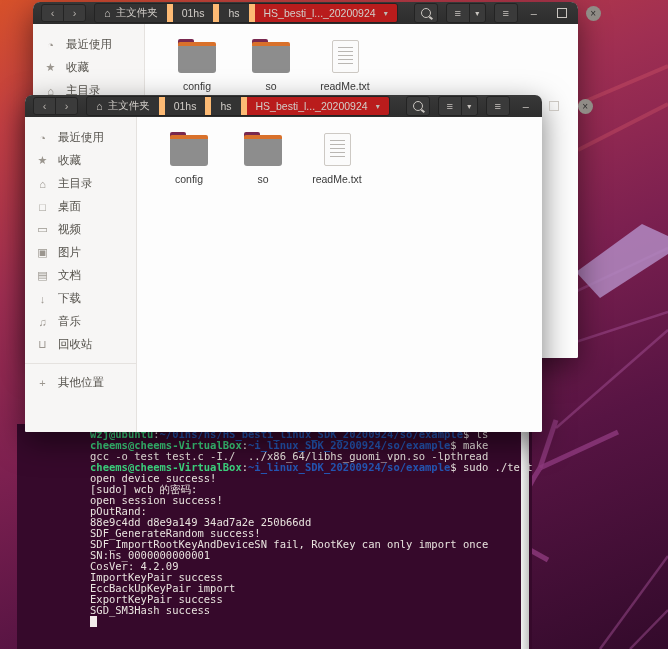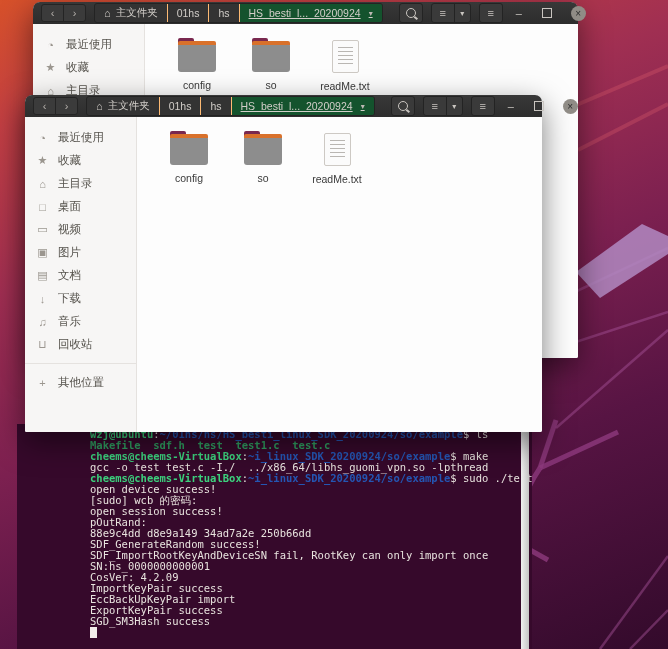--- a/index.html
+++ b/index.html
@@ -13,23 +13,23 @@
   #win2{left:25px;top:95px;width:517px;height:337px;z-index:3;}
   .titlebar{height:22px;background:linear-gradient(#383838,#2d2d2d);border-radius:7px 7px 0 0;
             display:flex;align-items:center;padding:0 8px;gap:8px;}
   .winbody{position:absolute;top:22px;bottom:0;left:0;right:0;display:flex;background:#fdfdfd;overflow:hidden;border-radius:0 0 2px 2px;}
   .navgrp{display:flex;flex-shrink:0;}
   .nav-btn{width:21px;height:16px;background:#3b3b3b;border:1px solid #242424;color:#b5b1ac;font-size:11px;
            display:flex;align-items:center;justify-content:center;}
   .nav-btn:first-child{border-radius:3px 0 0 3px;}
   .nav-btn:last-child{border-radius:0 3px 3px 0;margin-left:-1px;}
   .crumbbar{display:flex;align-items:stretch;height:18px;background:#333;border:1px solid #232323;border-radius:3px;overflow:hidden;flex-shrink:0;}
-  .crumb{display:flex;align-items:center;gap:5px;padding:0 9px;font-size:10.5px;color:#d2cec9;border-left:1px solid #fdba74;white-space:nowrap;}
+  .crumb{display:flex;align-items:center;gap:5px;padding:0 9px;font-size:10.5px;color:#d2cec9;border-left:6px solid #fdba74;white-space:nowrap;}
   .crumb:first-child{border-left:none;}
-  .crumb.current{background:#14532d;text-decoration:underline;}
+  .crumb.current{background:#b91c1c;}
   .crumb-home{font-size:11px;color:#c6c2bd;}
   .crumb-caret{font-size:8px;margin-left:3px;color:#bdb9b4;}
   .tb-spacer{flex:1;}
   .tb-btn{width:22px;height:18px;background:#3a3a3a;border:1px solid #232323;border-radius:3px;color:#c9c5c0;
           display:flex;align-items:center;justify-content:center;font-size:11px;flex-shrink:0;}
   .viewgrp{display:flex;flex-shrink:0;}
   .viewgrp .tb-btn:first-child{border-radius:3px 0 0 3px;}
   .viewgrp .tb-btn:last-child{border-radius:0 3px 3px 0;margin-left:-1px;width:15px;font-size:8px;}
   .mag{width:8px;height:8px;border:1.4px solid #c9c5c0;border-radius:50%;position:relative;}
   .mag::after{content:"";position:absolute;width:4px;height:1.5px;background:#c9c5c0;right:-3px;bottom:-1px;transform:rotate(40deg);}
@@ -37,21 +37,21 @@
   .win-max{width:8px;height:8px;border:1px solid #c9c5c0;margin:0 7px;flex-shrink:0;}
   .win-close{width:15px;height:15px;border-radius:50%;background:#908c86;color:#2e2e2e;font-size:10px;
              display:flex;align-items:center;justify-content:center;margin-left:4px;flex-shrink:0;}
   
   .sidebar{width:111px;background:#f7f6f5;border-right:1px solid #e5e2df;padding-top:9px;flex-shrink:0;}
   .sb-item{display:flex;align-items:center;gap:9px;padding:4px 11px;font-size:11.5px;color:#55524c;}
   .sb-icon{width:13px;text-align:center;color:#9b968f;font-size:11px;}
   .sb-sep{border-top:1px solid #e5e2df;margin:7px 0;}
   
   .content{flex:1;padding:12px 0 0 16px;}
-  .files{display:flex;gap:2px;align-items:flex-start;}
+  .files{display:flex;gap:2px;align-items:center;}
   .file{width:72px;display:flex;flex-direction:column;align-items:center;gap:7px;}
   .flabel{font-size:10.5px;color:#3a3a3a;}
   .folder{width:38px;height:29px;background:#8d8d8d;border-radius:3px;position:relative;margin-top:7px;}
   .folder::before{content:"";position:absolute;top:-5px;left:0;width:16px;height:7px;background:#79284f;border-radius:2px 2px 0 0;}
   .folder::after{content:"";position:absolute;top:-2px;left:0;right:0;height:4px;background:#d9712b;border-radius:2px 2px 0 0;}
   .page{width:25px;height:31px;background:#fbfbfb;border:1px solid #cdc9c4;border-radius:2px;margin-top:4px;
         background-image:repeating-linear-gradient(#b9b6b2 0 1px,transparent 1px 4px);
         background-size:15px 19px;background-repeat:no-repeat;background-position:5px 6px;}
   
   #terminal{position:absolute;left:17px;top:424px;width:476px;height:225px;background:#36092b;z-index:2;overflow:hidden;padding-left:39px;}
@@ -168,21 +168,20 @@
               <div class="flabel">readMe.txt</div>
             </div>
           </div>
       </div>
     </div>
   </div>
 
   <div id="terminal">
     <div class="tlines">
         <div class="tline"><span class="seg-green">wzj@ubuntu</span><span class="seg-white">:</span><span class="seg-blue">~/01hs/hs/HS_besti_linux_SDK_20200924/so/example</span><span class="seg-white">$ ls</span></div>
-        <div class="tline"><span class="seg-files">Makefile  sdf.h  test  test1.c  test.c</span></div>
         <div class="tline"><span class="seg-green">cheems@cheems-VirtualBox</span><span class="seg-white">:</span><span class="seg-blue">~i_linux_SDK_20200924/so/example</span><span class="seg-white">$ make</span></div>
         <div class="tline"><span class="seg-white">gcc -o test test.c -I./  ../x86_64/libhs_guomi_vpn.so -lpthread</span></div>
         <div class="tline"><span class="seg-green">cheems@cheems-VirtualBox</span><span class="seg-white">:</span><span class="seg-blue">~i_linux_SDK_20200924/so/example</span><span class="seg-white">$ sudo ./test</span></div>
         <div class="tline"><span class="seg-white">open device success!</span></div>
         <div class="tline"><span class="seg-white">[sudo] wcb 的密码:</span></div>
         <div class="tline"><span class="seg-white">open session success!</span></div>
         <div class="tline"><span class="seg-white">pOutRand:</span></div>
         <div class="tline"><span class="seg-white">88e9c4dd d8e9a149 34ad7a2e 250b66dd</span></div>
         <div class="tline"><span class="seg-white">SDF_GenerateRandom success!</span></div>
         <div class="tline"><span class="seg-white">SDF_ImportRootKeyAndDeviceSN fail, RootKey can only import once</span></div>

